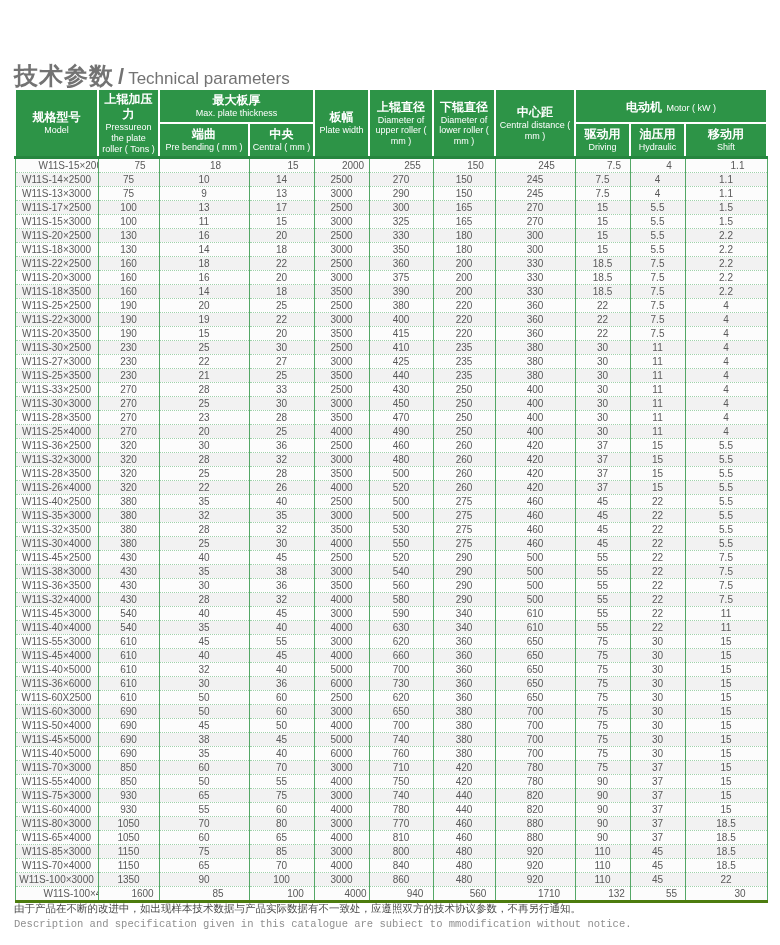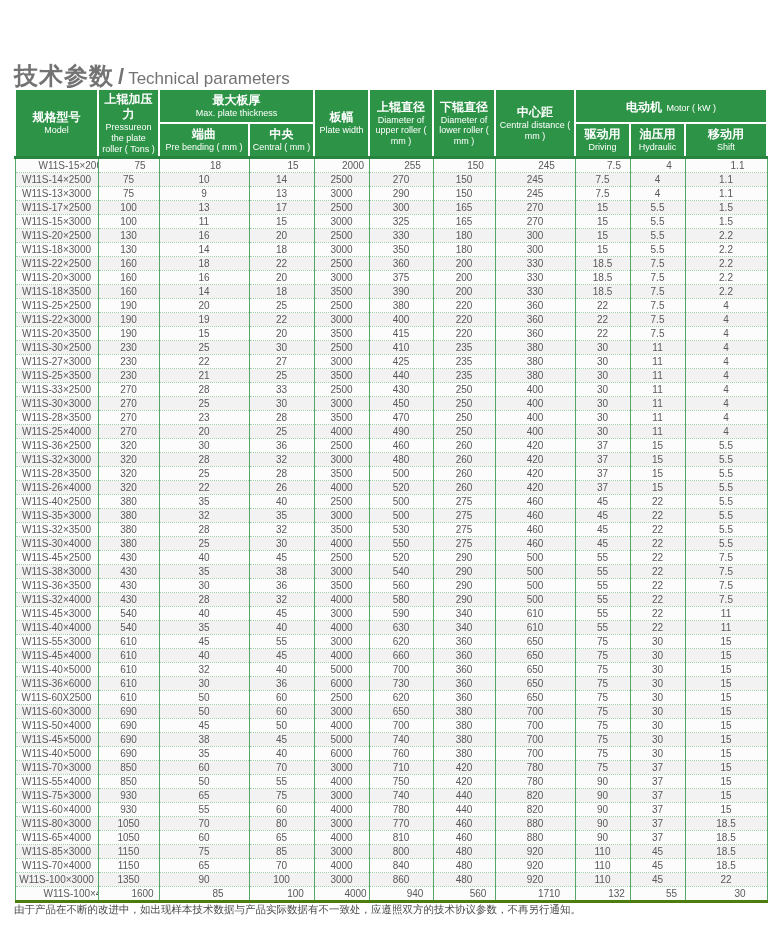--- a/index.html
+++ b/index.html
@@ -37,21 +37,21 @@
     text-align:center; font-size:10px; color:#595959;
     height:14px; line-height:13px; padding:0; white-space:nowrap; overflow:hidden;
     border-right:1px solid #54a766;
     border-bottom:1px dotted #9fd1aa;
   }
   tbody td:first-child { border-left:1px solid #54a766; }
   tbody tr:nth-child(even) { background:#f2f2f2; }
   tbody tr:nth-child(odd)  { background:#fcfcfc; }
 
   
-  .footer { position:absolute; left:14px; top:902px; width:752px; }
+  .footer { position:absolute; left:14px; top:902px; width:752px;font-family:Liberation Mono, monospace; }
   .note-zh { font-size:10.5px; color:#4a4a4a; line-height:15px; }
   .note-en { font-size:10.5px; color:#8f8f8f; line-height:15px; }
 </style>
 </head>
 <body>
 
 <div class="page">
 
   <div class="title">
     <span class="t-zh">技术参数</span><span class="t-sep">/</span><span class="t-en">Technical parameters</span>
@@ -819,15 +819,16 @@
             <td>132</td>
             <td>55</td>
             <td>30</td>
           </tr>
         </tbody>
     </table>
   </div>
 
   <div class="footer">
     <div class="note-zh">由于产品在不断的改进中，如出现样本技术数据与产品实际数据有不一致处，应遵照双方的技术协议参数，不再另行通知。</div>
+    <div class="note-en">Description and specification given in this catalogue are subiect to mmodification without notice.</div>
   </div>
 
 </div>
 
 </body></html>

